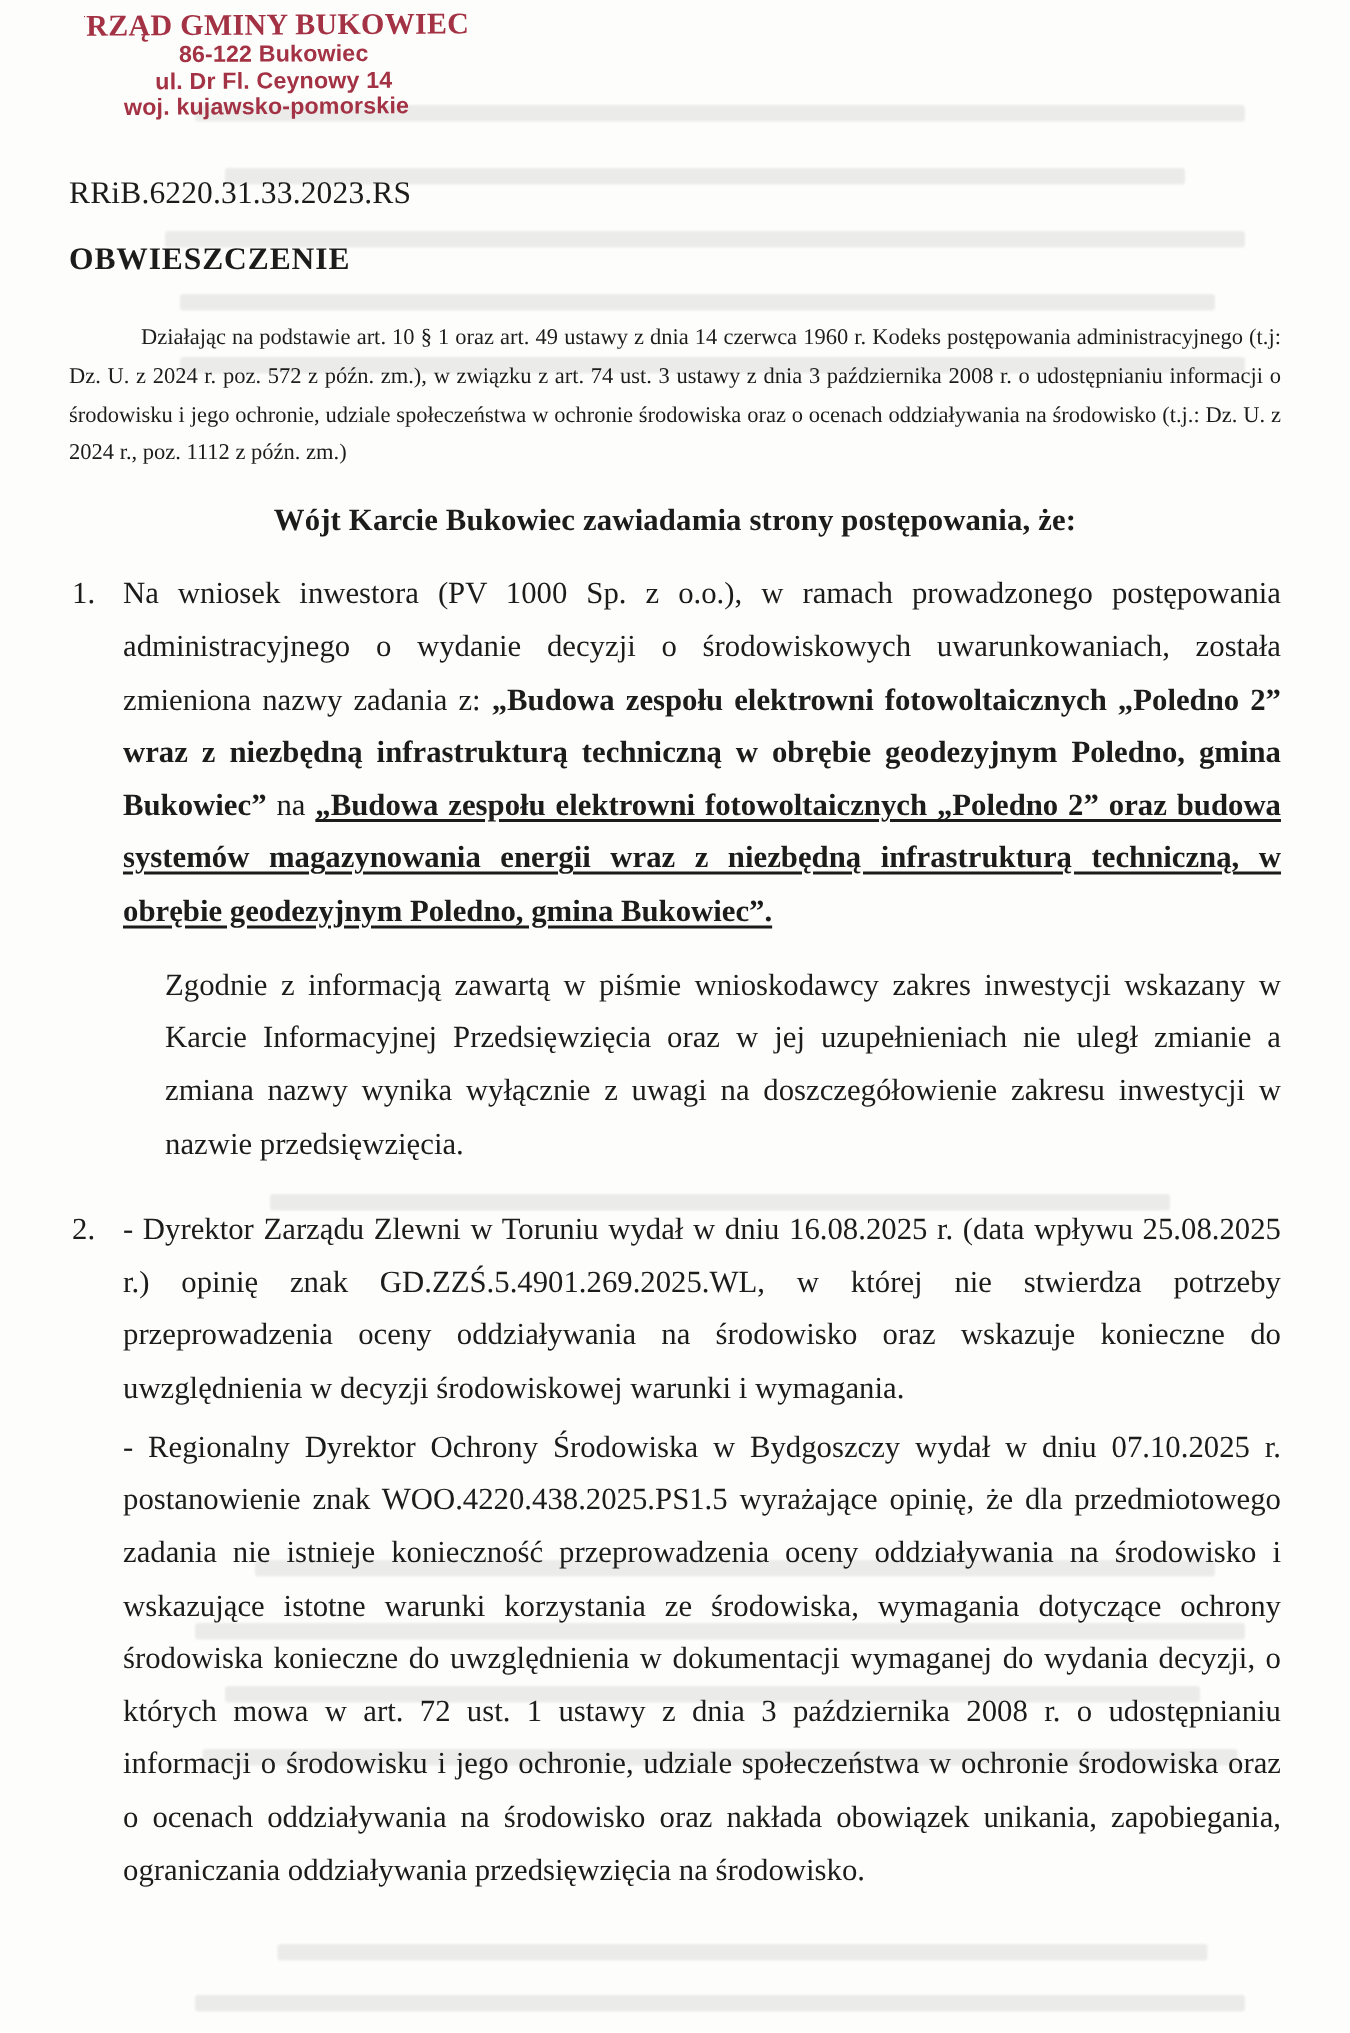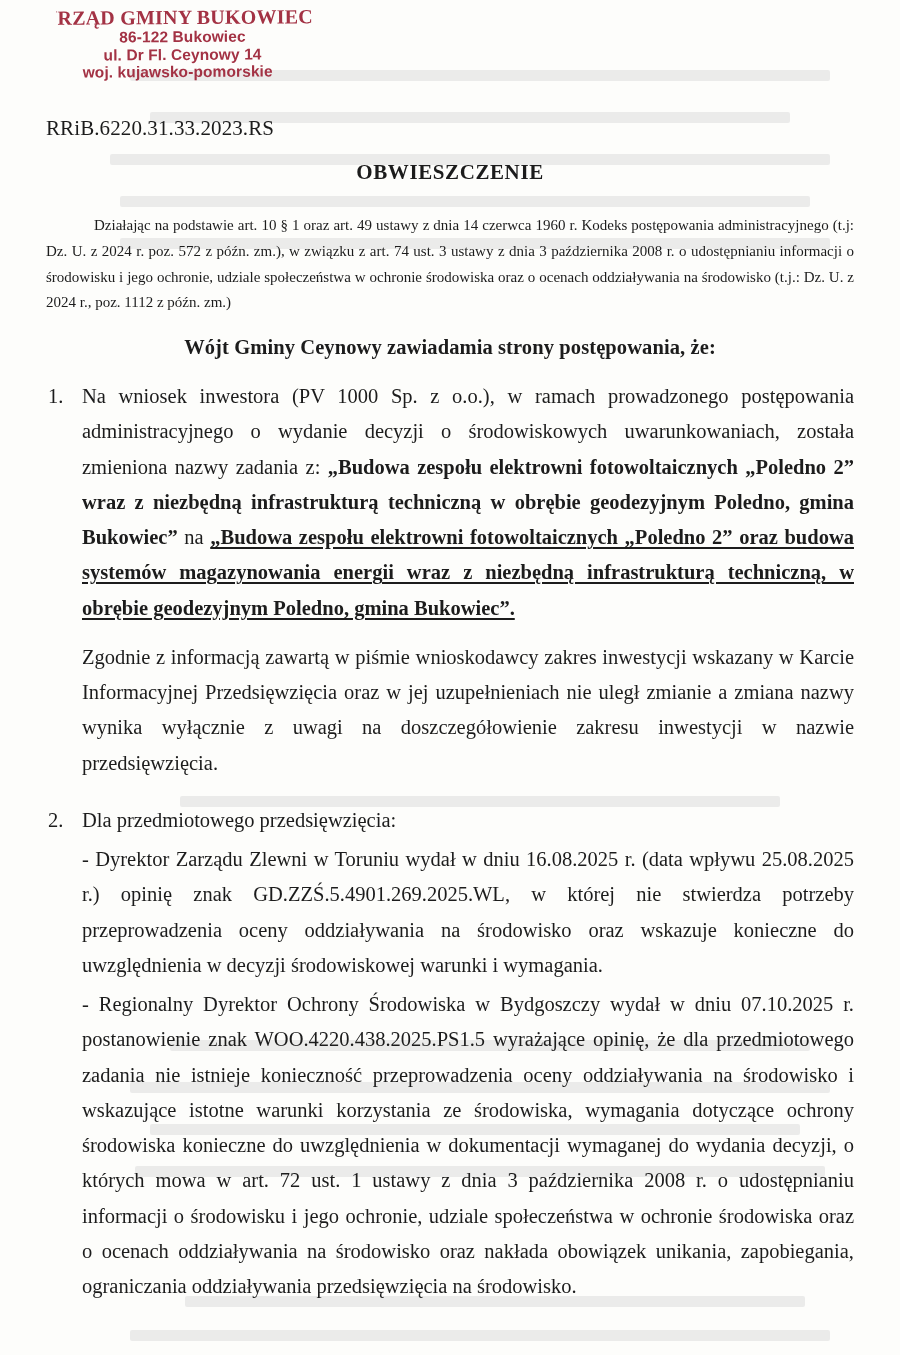--- a/index.html
+++ b/index.html
@@ -103,21 +103,20 @@
   }
 
   
   .body {
     position: absolute;
     left: 46px;
     top: 160px;
     width: 808px;
   }
   .doc-title {
-    text-align: center;
     font-weight: bold;
     font-size: 21px;
     letter-spacing: 0.6px;
     margin: 0 0 28px 0;
   }
   p.para {
     margin: 0 0 6px 0;
     text-align: justify;
     text-justify: inter-word;
     font-size: 15px;
@@ -152,20 +151,21 @@
     font-family: Liberation Serif, serif;
   }
   .item-body p {
     margin: 0 0 4px 0;
     text-align: justify;
     font-size: 20.5px;
     line-height: 1.72;
   }
   .item-body p.loose {
     margin-top: 14px;
+    margin-left: 28px;
   }
 
   b.nm {
     font-weight: bold;
   }
   u.nm {
     font-weight: bold;
     text-decoration: underline;
     text-underline-offset: 3px;
   }
@@ -207,34 +207,33 @@
     <div class="ref-row">
       <div class="ref-no">RRiB.6220.31.33.2023.RS</div>
     </div>
 
     <div class="body">
 
       <div class="doc-title">OBWIESZCZENIE</div>
 
       <p class="para indent">Działając na podstawie art. 10 § 1 oraz art. 49 ustawy z dnia 14 czerwca 1960 r. Kodeks postępowania administracyjnego (t.j: Dz. U. z 2024 r. poz. 572 z późn. zm.), w związku z art. 74 ust. 3 ustawy z dnia 3 października 2008 r. o udostępnianiu informacji o środowisku i jego ochronie, udziale społeczeństwa w ochronie środowiska oraz o ocenach oddziaływania na środowisko (t.j.: Dz. U. z 2024 r., poz. 1112 z późn. zm.)</p>
 
-      <div class="center-bold">Wójt Gminy Ceynowy zawiadamia strony postępowania, że:</div>
+      <div class="center-bold">Wójt Karcie Bukowiec zawiadamia strony postępowania, że:</div>
 
       <div class="item">
         <div class="item-num">1.</div>
         <div class="item-body">
           <p><span>Na wniosek inwestora (PV 1000 Sp. z o.o.), w ramach prowadzonego postępowania administracyjnego o wydanie decyzji o środowiskowych uwarunkowaniach, została zmieniona nazwy zadania z: </span><b class="nm">„Budowa zespołu elektrowni fotowoltaicznych „Poledno 2” wraz z niezbędną infrastrukturą techniczną w obrębie geodezyjnym Poledno, gmina Bukowiec”</b><span> na </span><u class="nm">„Budowa zespołu elektrowni fotowoltaicznych „Poledno 2” oraz budowa systemów magazynowania energii wraz z niezbędną infrastrukturą techniczną, w obrębie geodezyjnym Poledno, gmina Bukowiec”.</u></p>
           <p class="loose">Zgodnie z informacją zawartą w piśmie wnioskodawcy zakres inwestycji wskazany w Karcie Informacyjnej Przedsięwzięcia oraz w jej uzupełnieniach nie uległ zmianie a zmiana nazwy wynika wyłącznie z uwagi na doszczegółowienie zakresu inwestycji w nazwie przedsięwzięcia.</p>
         </div>
       </div>
 
       <div class="item" style="margin-top:18px;">
         <div class="item-num">2.</div>
         <div class="item-body">
-          <p>Dla przedmiotowego przedsięwzięcia:</p>
           <p class="sub">- Dyrektor Zarządu Zlewni w Toruniu wydał w dniu 16.08.2025 r. (data wpływu 25.08.2025 r.) opinię znak GD.ZZŚ.5.4901.269.2025.WL, w której nie stwierdza potrzeby przeprowadzenia oceny oddziaływania na środowisko oraz wskazuje konieczne do uwzględnienia w decyzji środowiskowej warunki i wymagania.</p>
           <p class="sub">- Regionalny Dyrektor Ochrony Środowiska w Bydgoszczy wydał w dniu 07.10.2025 r. postanowienie znak WOO.4220.438.2025.PS1.5 wyrażające opinię, że dla przedmiotowego zadania nie istnieje konieczność przeprowadzenia oceny oddziaływania na środowisko i wskazujące istotne warunki korzystania ze środowiska, wymagania dotyczące ochrony środowiska konieczne do uwzględnienia w dokumentacji wymaganej do wydania decyzji, o których mowa w art. 72 ust. 1 ustawy z dnia 3 października 2008 r. o udostępnianiu informacji o środowisku i jego ochronie, udziale społeczeństwa w ochronie środowiska oraz o ocenach oddziaływania na środowisko oraz nakłada obowiązek unikania, zapobiegania, ograniczania oddziaływania przedsięwzięcia na środowisko.</p>
 
         </div>
       </div>
 
     </div>
   </div>
 </div>
 

